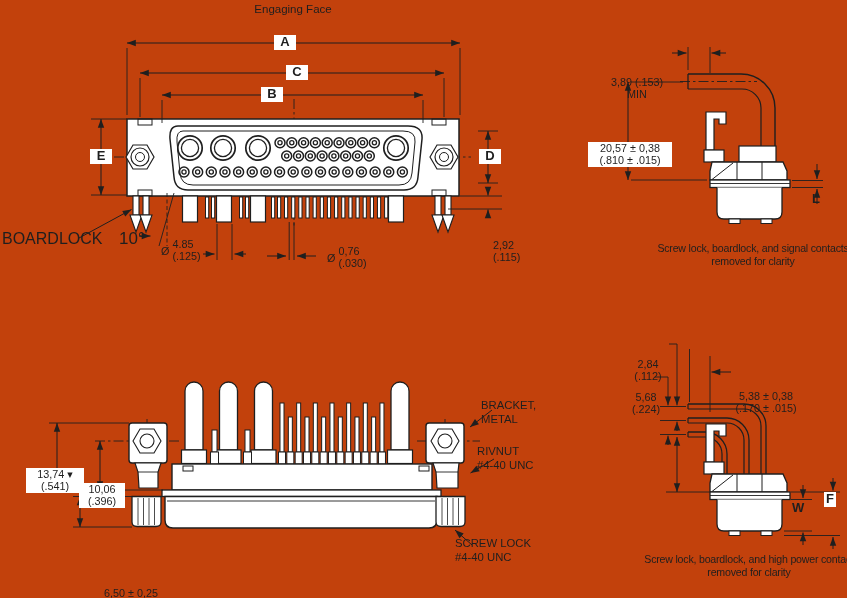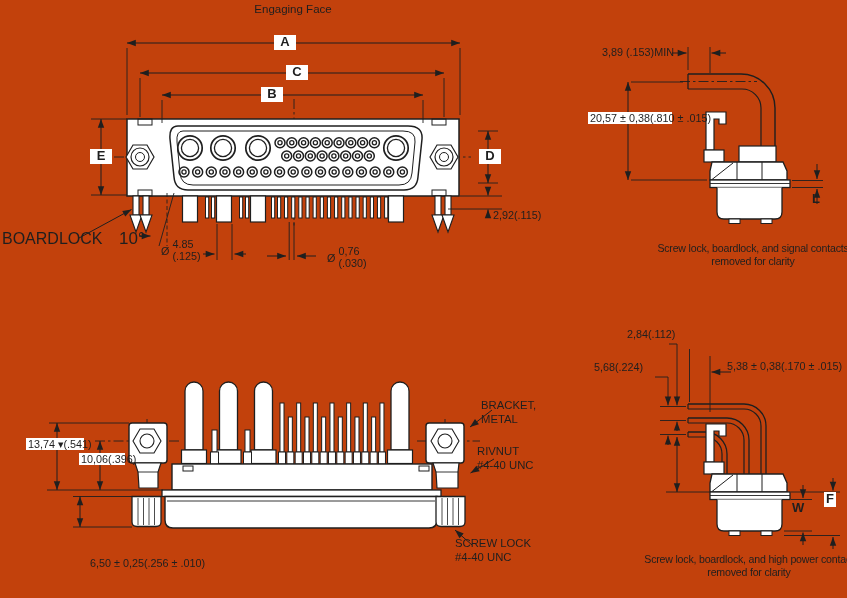--- a/index.html
+++ b/index.html
@@ -3,21 +3,21 @@
 <meta charset="utf-8">
 <style>
   html,body{margin:0;padding:0;background:#fff;}
   #canvas{position:relative;width:847px;height:598px;background:#c2410c;
           font-family:"Liberation Sans",sans-serif;color:#1f1f1f;overflow:hidden;}
   #art{position:absolute;left:0;top:0;}
   .lbl{position:absolute;font-size:10.8px;line-height:1.15;white-space:nowrap;}
   .big{font-size:13px;font-weight:bold;}
   .bg{background:#ffffff;padding:0 2px;}
   .ctr{text-align:center;}
-  .stack{display:flex;flex-direction:row;}
+  .stack{display:flex;flex-direction:column;margin-top:30px;}
   .cap{font-size:10.6px;line-height:1.18;text-align:center;letter-spacing:-0.2px;}
   .callout{font-size:11.3px;line-height:1.2;text-align:left;}
   .dia{display:flex;align-items:center;gap:3px;}
   .dia-col{display:flex;flex-direction:column;line-height:1.1;}
   svg line,svg path,svg rect,svg circle,svg polygon,svg polyline{vector-effect:none;}
   .cl{stroke-dasharray:10 3 2.5 3;stroke-width:0.9;}
   .thin{stroke-width:0.9;}
 </style>
 </head>
 <body>
@@ -463,21 +463,21 @@
 </div>
 <div class="lbl callout" style="left:455px;top:537px;width:92px">
   <div>SCREW LOCK</div>
   <div>#4-40 UNC</div>
 </div>
 
 <div class="lbl stack ctr" style="left:627px;top:328px;width:42px">
   <span>2,84</span>
   <span>(.112)</span>
 </div>
-<div class="lbl stack ctr" style="left:594px;top:361px;width:42px">
+<div class="lbl stack ctr" style="left:625px;top:361px;width:42px">
   <span>5,68</span>
   <span>(.224)</span>
 </div>
 <div class="lbl stack ctr" style="left:727px;top:360px;width:78px">
   <span>5,38 ± 0,38</span>
   <span>(.170 ± .015)</span>
 </div>
 <div class="lbl big" style="left:792px;top:501px">W</div>
 <div class="lbl big bg" style="left:824px;top:492px">F</div>
 <div class="lbl cap" style="left:610px;top:553px;width:278px">

